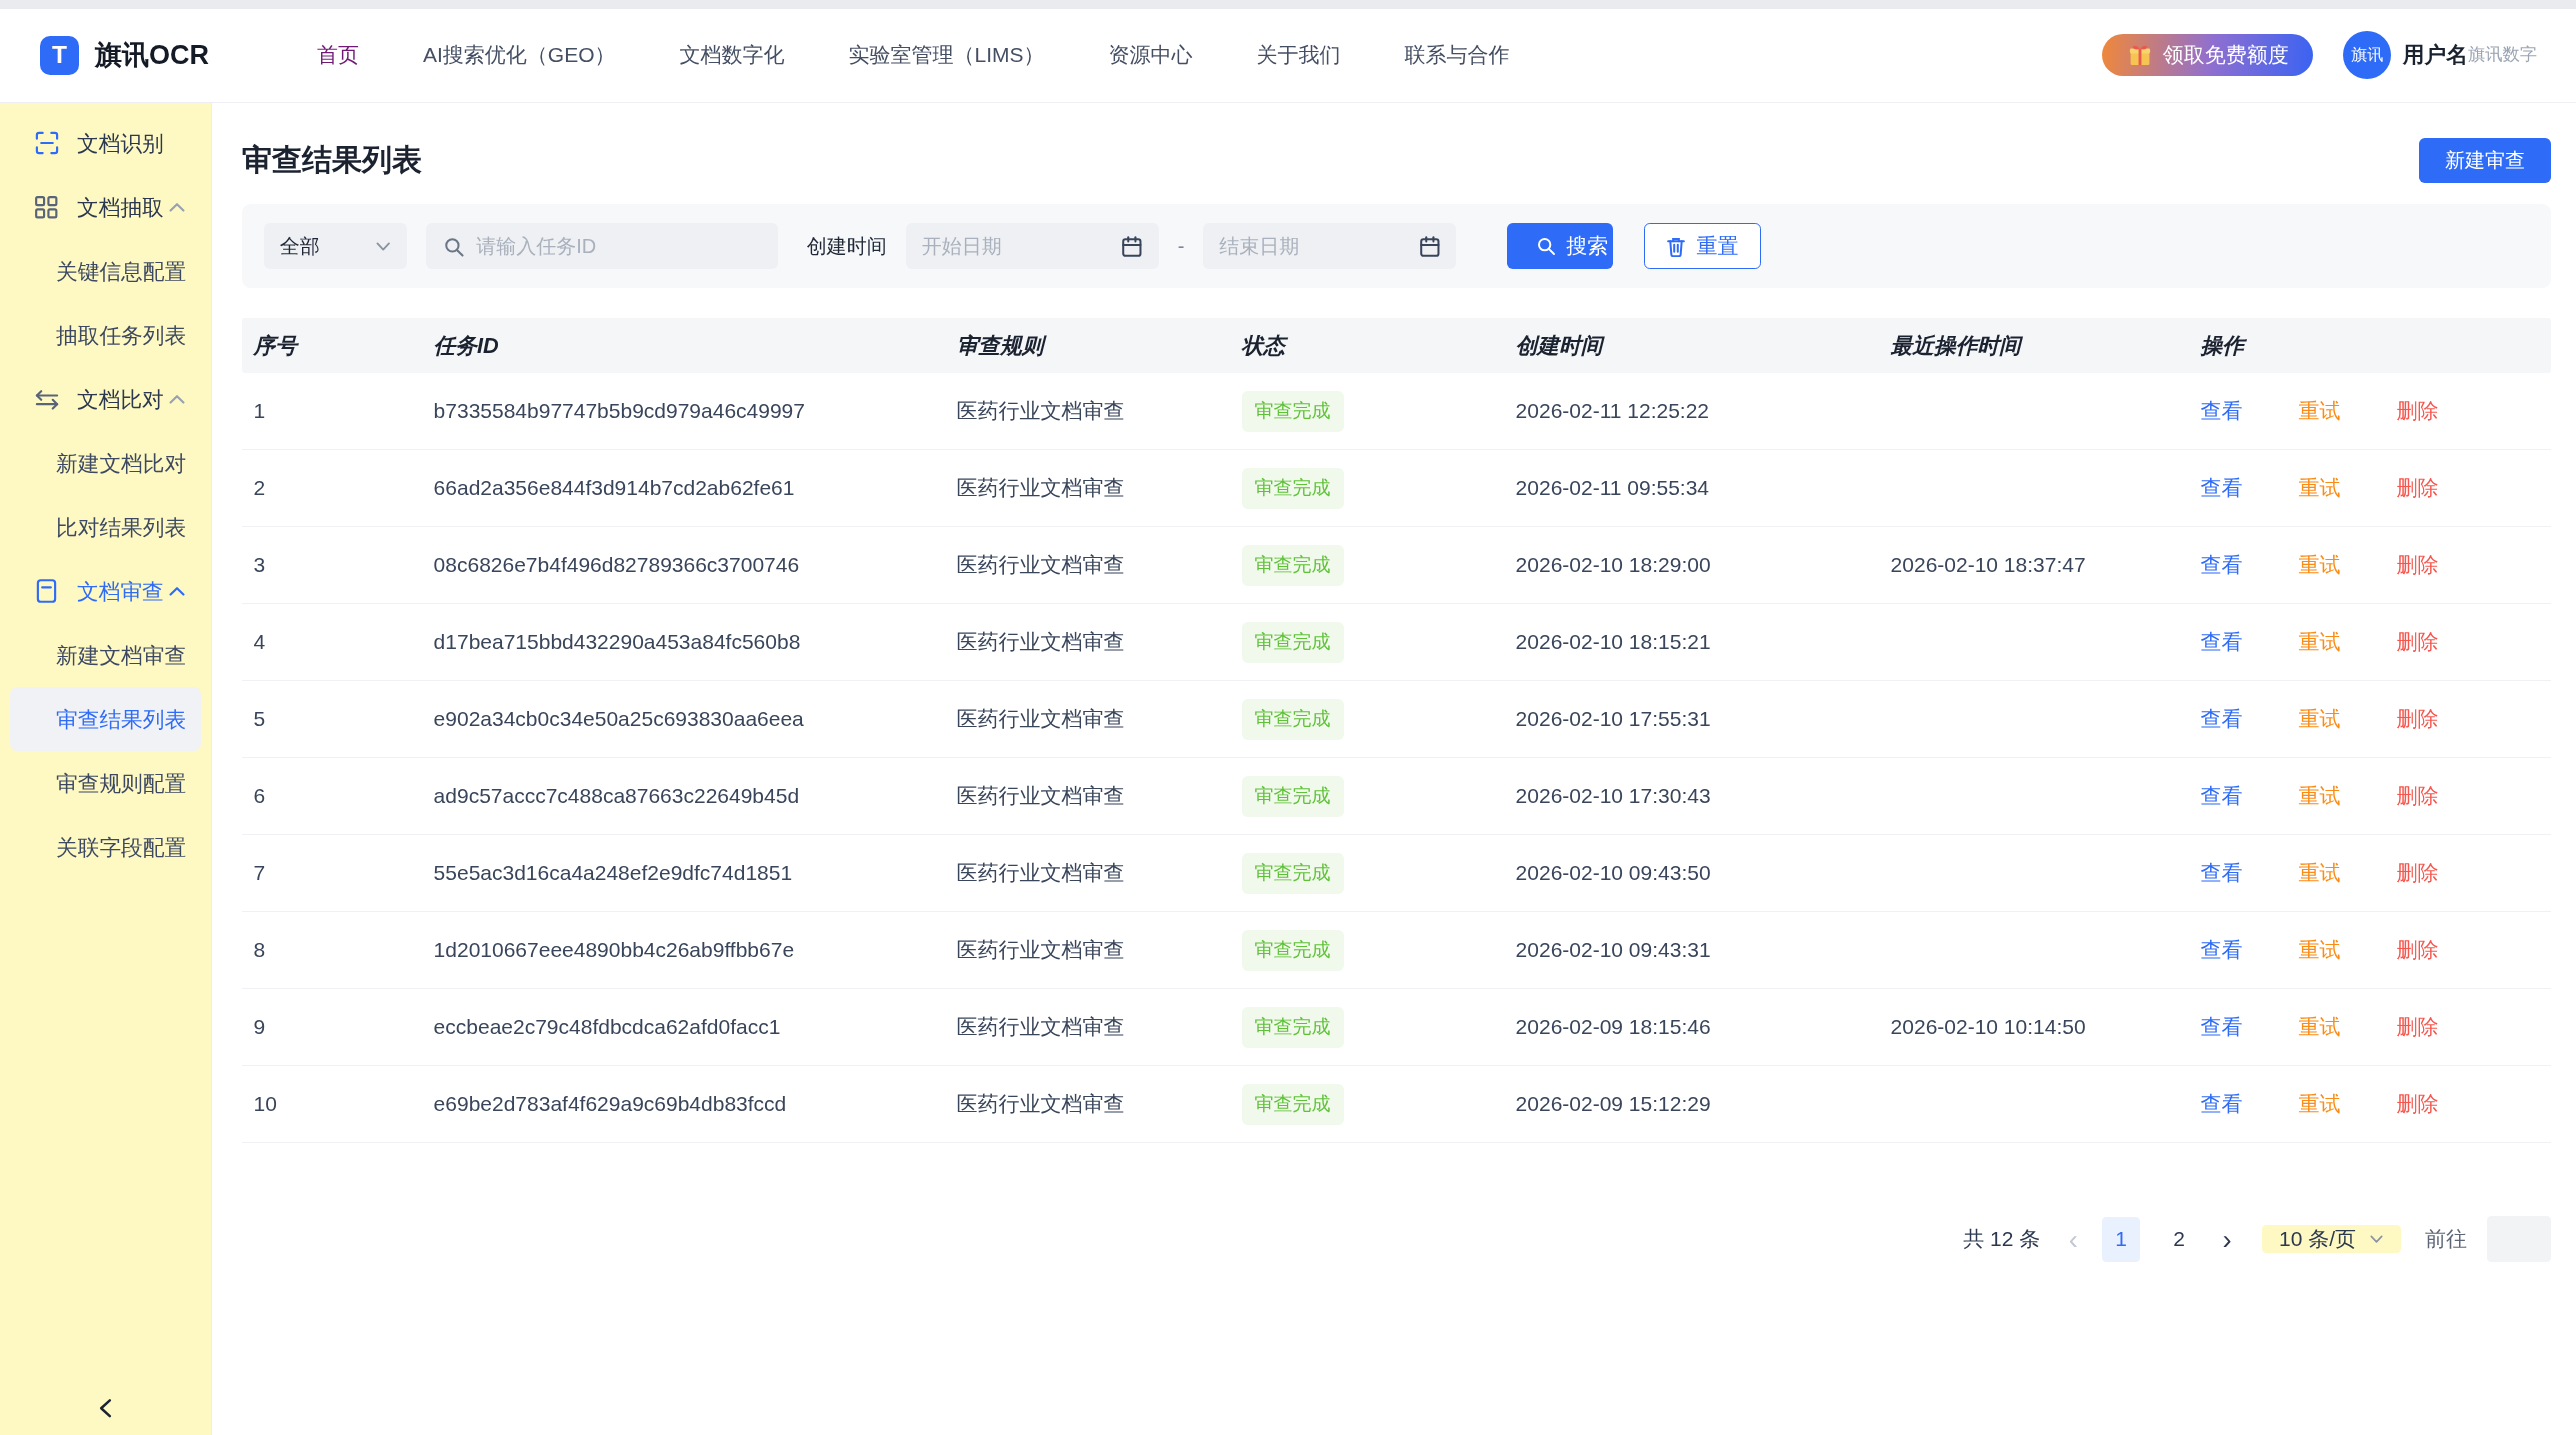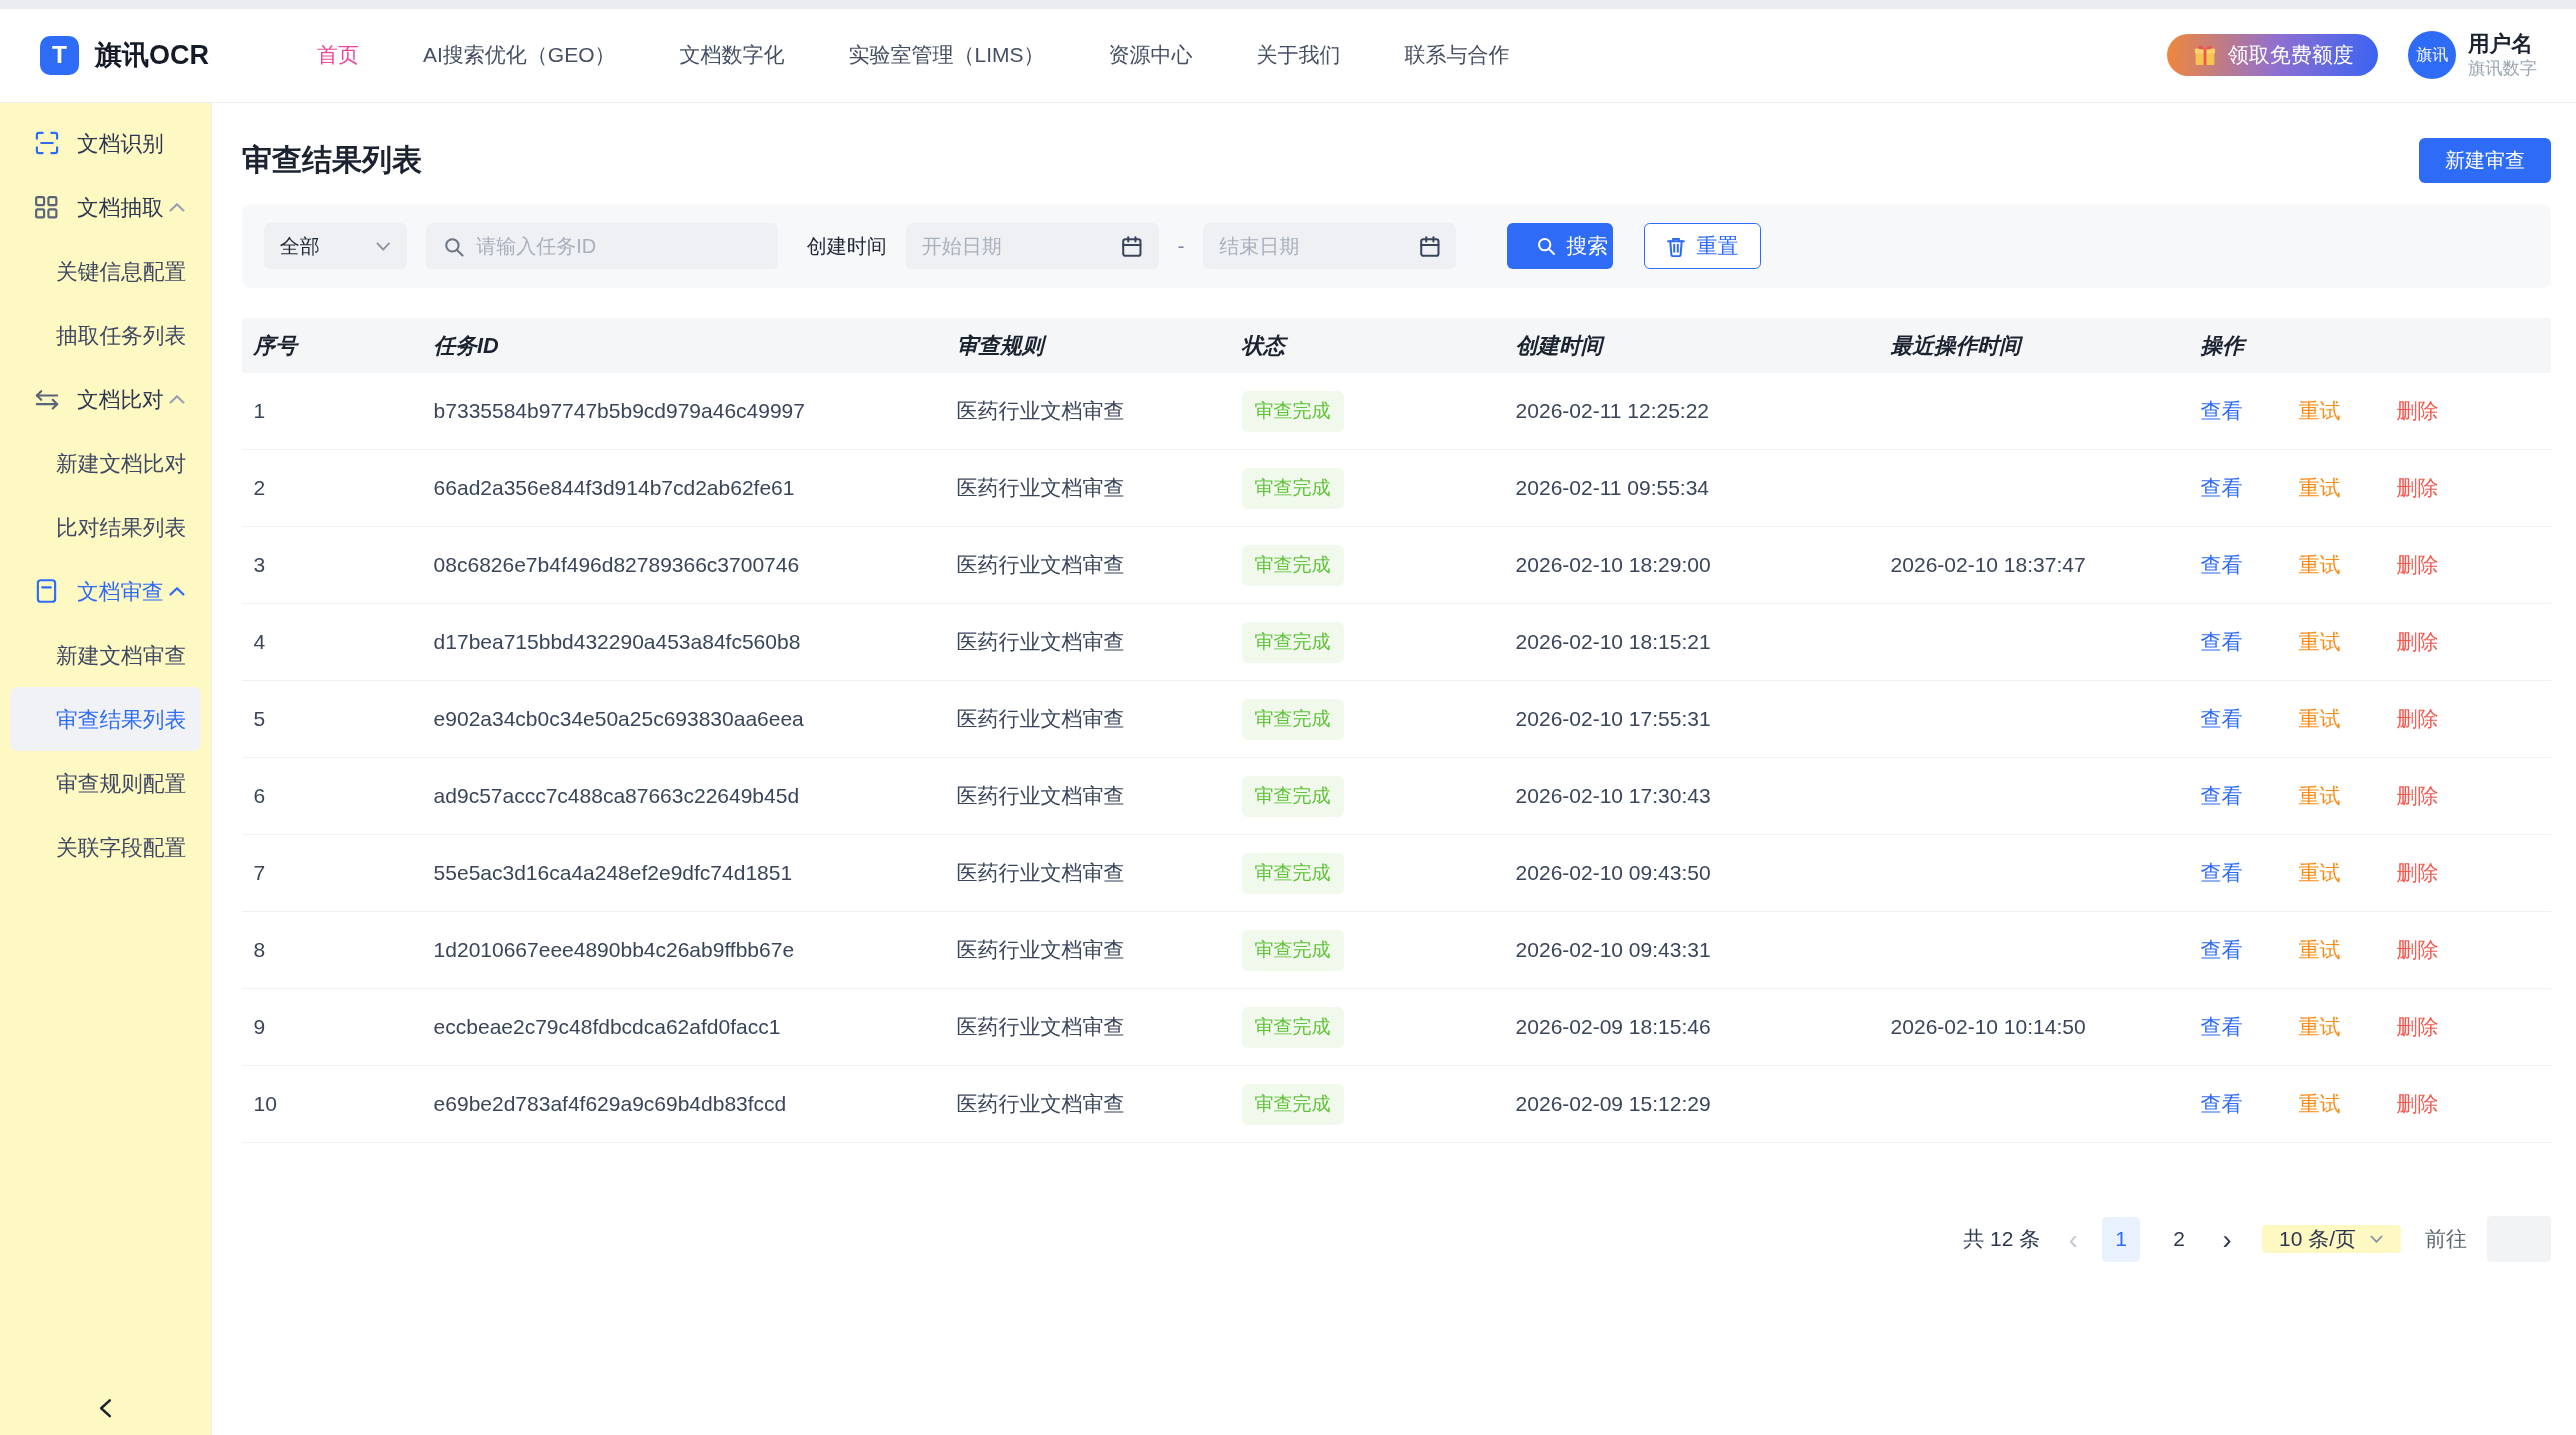--- a/index.html
+++ b/index.html
@@ -17,33 +17,33 @@
     display:flex; align-items:center; padding:0 39px 0 40px; flex:none;
   }
   .logo-box {
     width:39px; height:39px; border-radius:10px; background:#2e6bf6;
     color:#fff; font-weight:bold; font-size:24.5px;
     display:flex; align-items:center; justify-content:center; flex:none;
   }
   .brand-name { font-size:27px; font-weight:700; color:#141a26; margin-left:16px; white-space:nowrap; }
   .nav { display:flex; align-items:center; gap:64px; margin-left:108px; font-size:21px; color:#454f63; }
   .nav-item { white-space:nowrap; cursor:pointer; }
-  .nav-item.active { color:#ec4899; font-weight:500; }
+  .nav-item.active { color:#701a75; font-weight:500; }
   .header-right { margin-left:auto; display:flex; align-items:center; gap:30px; }
   .promo-btn {
     height:42px; border-radius:721px; padding:0 24.5px; border:none; cursor:pointer;
     display:flex; align-items:center; gap:10px; color:#fff; font-size:21px; white-space:nowrap;
     background:linear-gradient(95deg,#f0883a 0%,#8f6fd0 52%,#3a63f2 100%);
   }
   .user-chip { display:flex; align-items:center; gap:11.6px; cursor:pointer; }
   .avatar {
     width:48px; height:48px; border-radius:50%; background:#2e6bf6; color:#fff;
     font-size:16px; display:flex; align-items:center; justify-content:center; flex:none;
   }
-  .user-meta { display:flex; flex-direction:column; line-height:1.15; }
+  .user-meta { display:flex; flex-direction:row; line-height:1.15; }
   .user-name { font-size:21.7px; font-weight:700; color:#1a2230; }
   .user-org { font-size:17.3px; color:#9aa4b2; margin-top:2.2px; }
 
   
   .body { display:flex; flex:1; min-height:0; }
   .sidebar { width:212px; flex:none; border-right:0.7px solid #edeff2; position:relative; padding-top:8.7px; background:#fef9c3; }
   .side-section { height:64px; display:flex; align-items:center; padding:0 26px 0 32px; cursor:pointer; }
   .side-icon { width:29px; display:flex; justify-content:center; flex:none; }
   .side-label { margin-left:16px; font-size:21.7px; color:#2c3850; font-weight:500; white-space:nowrap; }
   .side-chevron { margin-left:auto; display:flex; }

